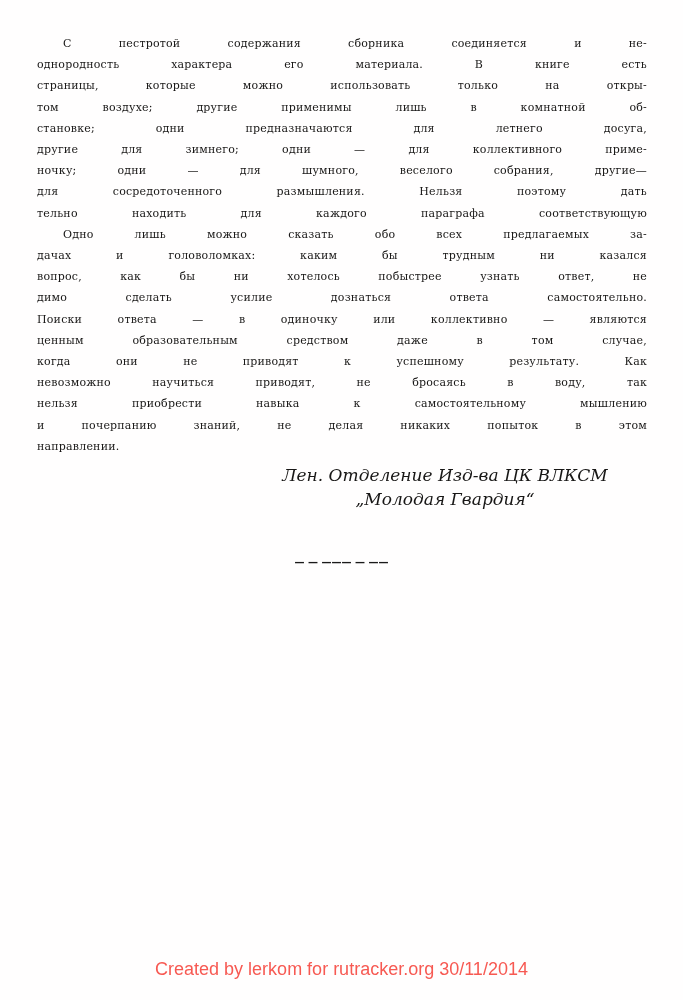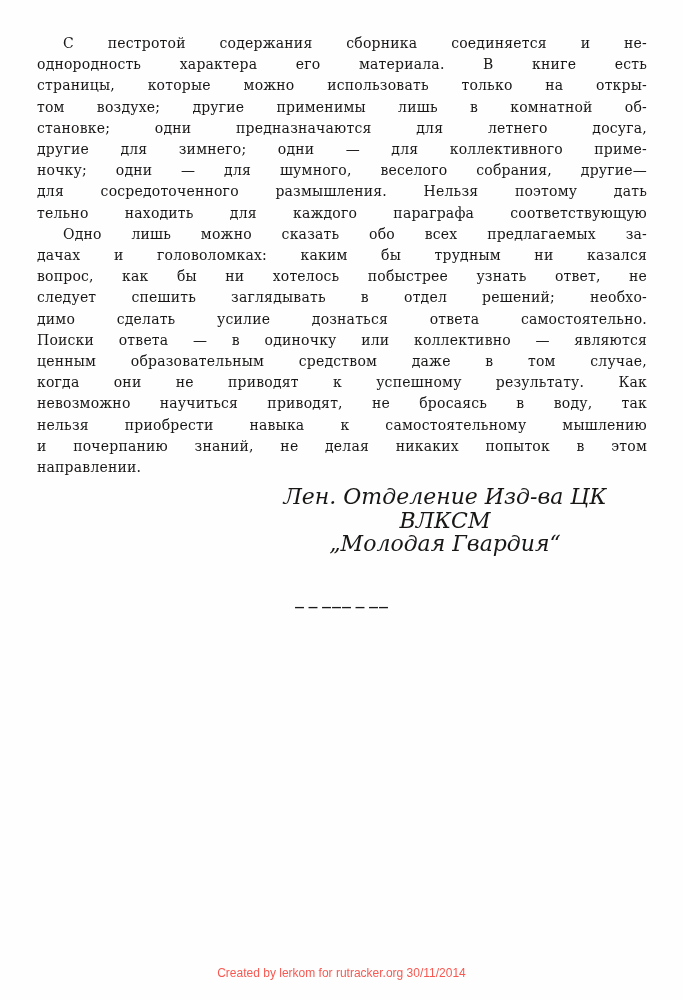--- a/index.html
+++ b/index.html
@@ -20,21 +20,21 @@
     color: #181716;
   }
   .text-block {
     padding: 33px 36px 0 37px;
   }
   .para {
     margin: 0;
   }
   .line {
     font-family: "DejaVu Serif", "Liberation Serif", serif;
-    font-size: 14px;
+    font-size: 11px;
     line-height: 21.2px;
     letter-spacing: 0.2px;
     text-align: justify;
     text-align-last: justify;
     white-space: normal;
     color: #181716;
   }
   .line.indent {
     text-indent: 26px;
   }
@@ -42,41 +42,41 @@
     text-align-last: left;
   }
   .attribution {
     margin-top: 7px;
     margin-left: auto;
     margin-right: 32px;
     width: 412px;
     text-align: center;
     font-family: "DejaVu Serif", "Liberation Serif", serif;
     font-style: italic;
-    font-size: 22px;
+    font-size: 17px;
     line-height: 23.5px;
     color: #181716;
   }
   .divider {
     margin-top: 46px;
     text-align: center;
     font-family: "DejaVu Sans", sans-serif;
     font-size: 10px;
     font-weight: bold;
     letter-spacing: 0px;
     color: #1a1a1a;
   }
   .footer-credit {
     position: absolute;
     left: 0;
     bottom: 20px;
     width: 100%;
     text-align: center;
     font-family: "Liberation Sans", sans-serif;
-    font-size: 12px;
+    font-size: 18px;
     color: #f75952;
   }
 </style>
 </head>
 <body>
 
 <div class="page">
 
   <div class="text-block">
 
@@ -89,21 +89,20 @@
       <div class="line">другие для зимнего; одни — для коллективного приме-</div>
       <div class="line">ночку; одни — для шумного, веселого собрания, другие—</div>
       <div class="line">для сосредоточенного размышления. Нельзя поэтому дать</div>
       <div class="line">тельно находить для каждого параграфа соответствующую</div>
     </div>
 
     <div class="para">
       <div class="line indent">Одно лишь можно сказать обо всех предлагаемых за-</div>
       <div class="line">дачах и головоломках: каким бы трудным ни казался</div>
       <div class="line">вопрос, как бы ни хотелось побыстрее узнать ответ, не</div>
-      <div class="line">следует спешить заглядывать в отдел решений; необхо-</div>
       <div class="line">димо сделать усилие дознаться ответа самостоятельно.</div>
       <div class="line">Поиски ответа — в одиночку или коллективно — являются</div>
       <div class="line">ценным образовательным средством даже в том случае,</div>
       <div class="line">когда они не приводят к успешному результату. Как</div>
       <div class="line">невозможно научиться приводят, не бросаясь в воду, так</div>
       <div class="line">нельзя приобрести навыка к самостоятельному мышлению</div>
       <div class="line">и почерпанию знаний, не делая никаких попыток в этом</div>
       <div class="line lastline">направлении.</div>
     </div>
 

